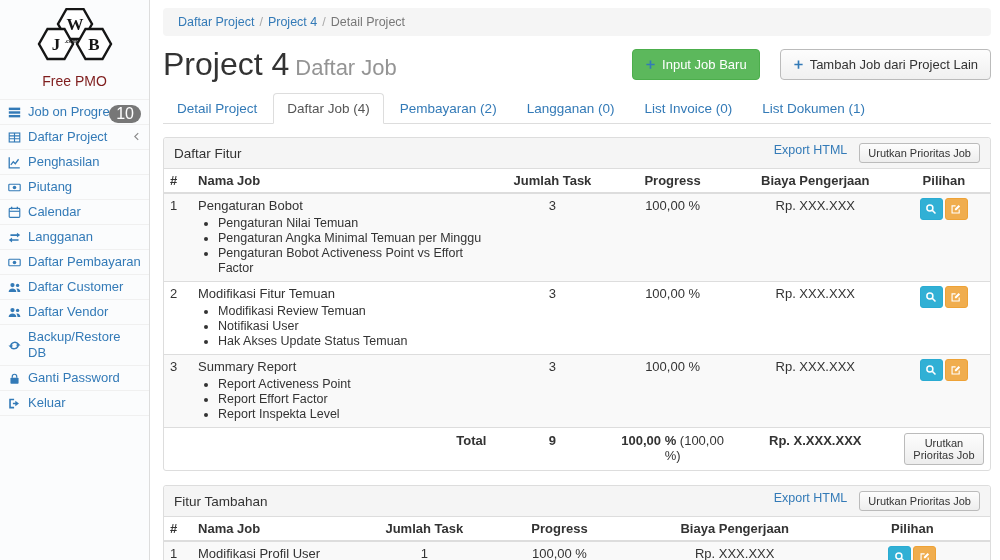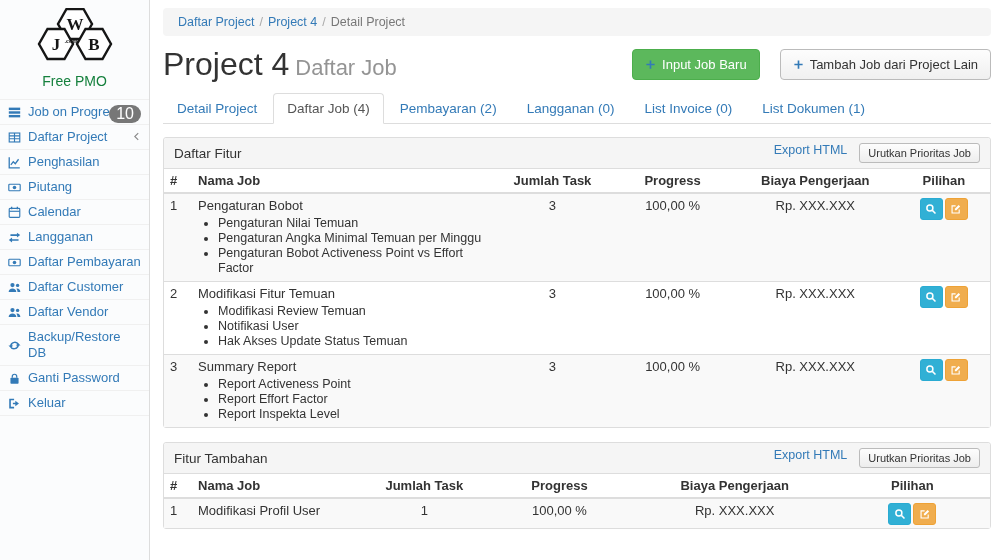--- a/index.html
+++ b/index.html
@@ -3,21 +3,21 @@
 <meta charset="utf-8">
 <style>
   * { box-sizing: border-box; margin: 0; padding: 0; }
   html,body { width:1000px; height:560px; overflow:hidden; background:#fff;
     font-family:"Liberation Sans","DejaVu Sans",sans-serif; font-size:13px; color:#333; }
   .app { display:flex; width:1000px; height:560px; }
 
   
   .sidebar { width:150px; min-width:150px; height:560px; background:#fbfcfd; border-right:1px solid #ddd; }
   .logo { text-align:center; padding-top:8px; }
-  .brand { text-align:center; color:#15803d; font-size:14px; padding:4px 0 10px; }
+  .brand { text-align:center; color:#7f1d1d; font-size:14px; padding:4px 0 10px; }
   .side-item { position:relative; display:flex; align-items:center; gap:6px; padding:4px 8px;
     border-bottom:1px solid #f0f0f0; color:#337ab7; text-decoration:none; cursor:pointer; line-height:16px; }
   .side-item:first-child { border-top:1px solid #f0f0f0; }
   .micon { width:14px; height:13px; display:inline-flex; color:#337ab7; flex:none; }
   .micon svg { width:13px; height:13px; }
   .badge { position:absolute; right:8px; top:5px; background:#777; color:#fff; border-radius:10px;
     font-size:16px; padding:1px 7px; font-weight:normal; }
   .chev { position:absolute; right:6px; top:5px; color:#888; width:12px; height:12px; }
   .chev svg { width:11px; height:11px; }
 
@@ -370,20 +370,28 @@
                         <path d="m9.8 9.8 4.2 4.2"></path>
                       </g>
                     </svg>
                   </span><span class="act-btn act-edit">
                     <svg viewBox="0 0 16 16" fill="currentColor">
                       <path d="M13 8.5V14H2V3h5.5v1.5H3.5v8h8V8.5z"></path>
                       <path d="M6.5 9.5v-2l5-5 2 2-5 5z"></path>
                     </svg>
                   </span></td>
               </tr>
+              <tr class="total-row">
+                <td class="c-no"></td>
+                <td class="c-name">Total</td>
+                <td class="c-ctr">9</td>
+                <td class="c-ctr">100,00 % <span class="plain">(100,00 %)</span></td>
+                <td class="c-ctr">Rp. X.XXX.XXX</td>
+                <td class="c-pil"><button class="btn-xs">Urutkan Prioritas Job</button></td>
+              </tr>
             </tbody>
           </table>
         </div>
         <div class="panel">
           <div class="panel-head">
             <span class="panel-title">Fitur Tambahan</span>
             <span class="panel-tools">
               <span class="export-link">Export HTML</span>
               <button class="btn-xs">Urutkan Prioritas Job</button>
             </span>

